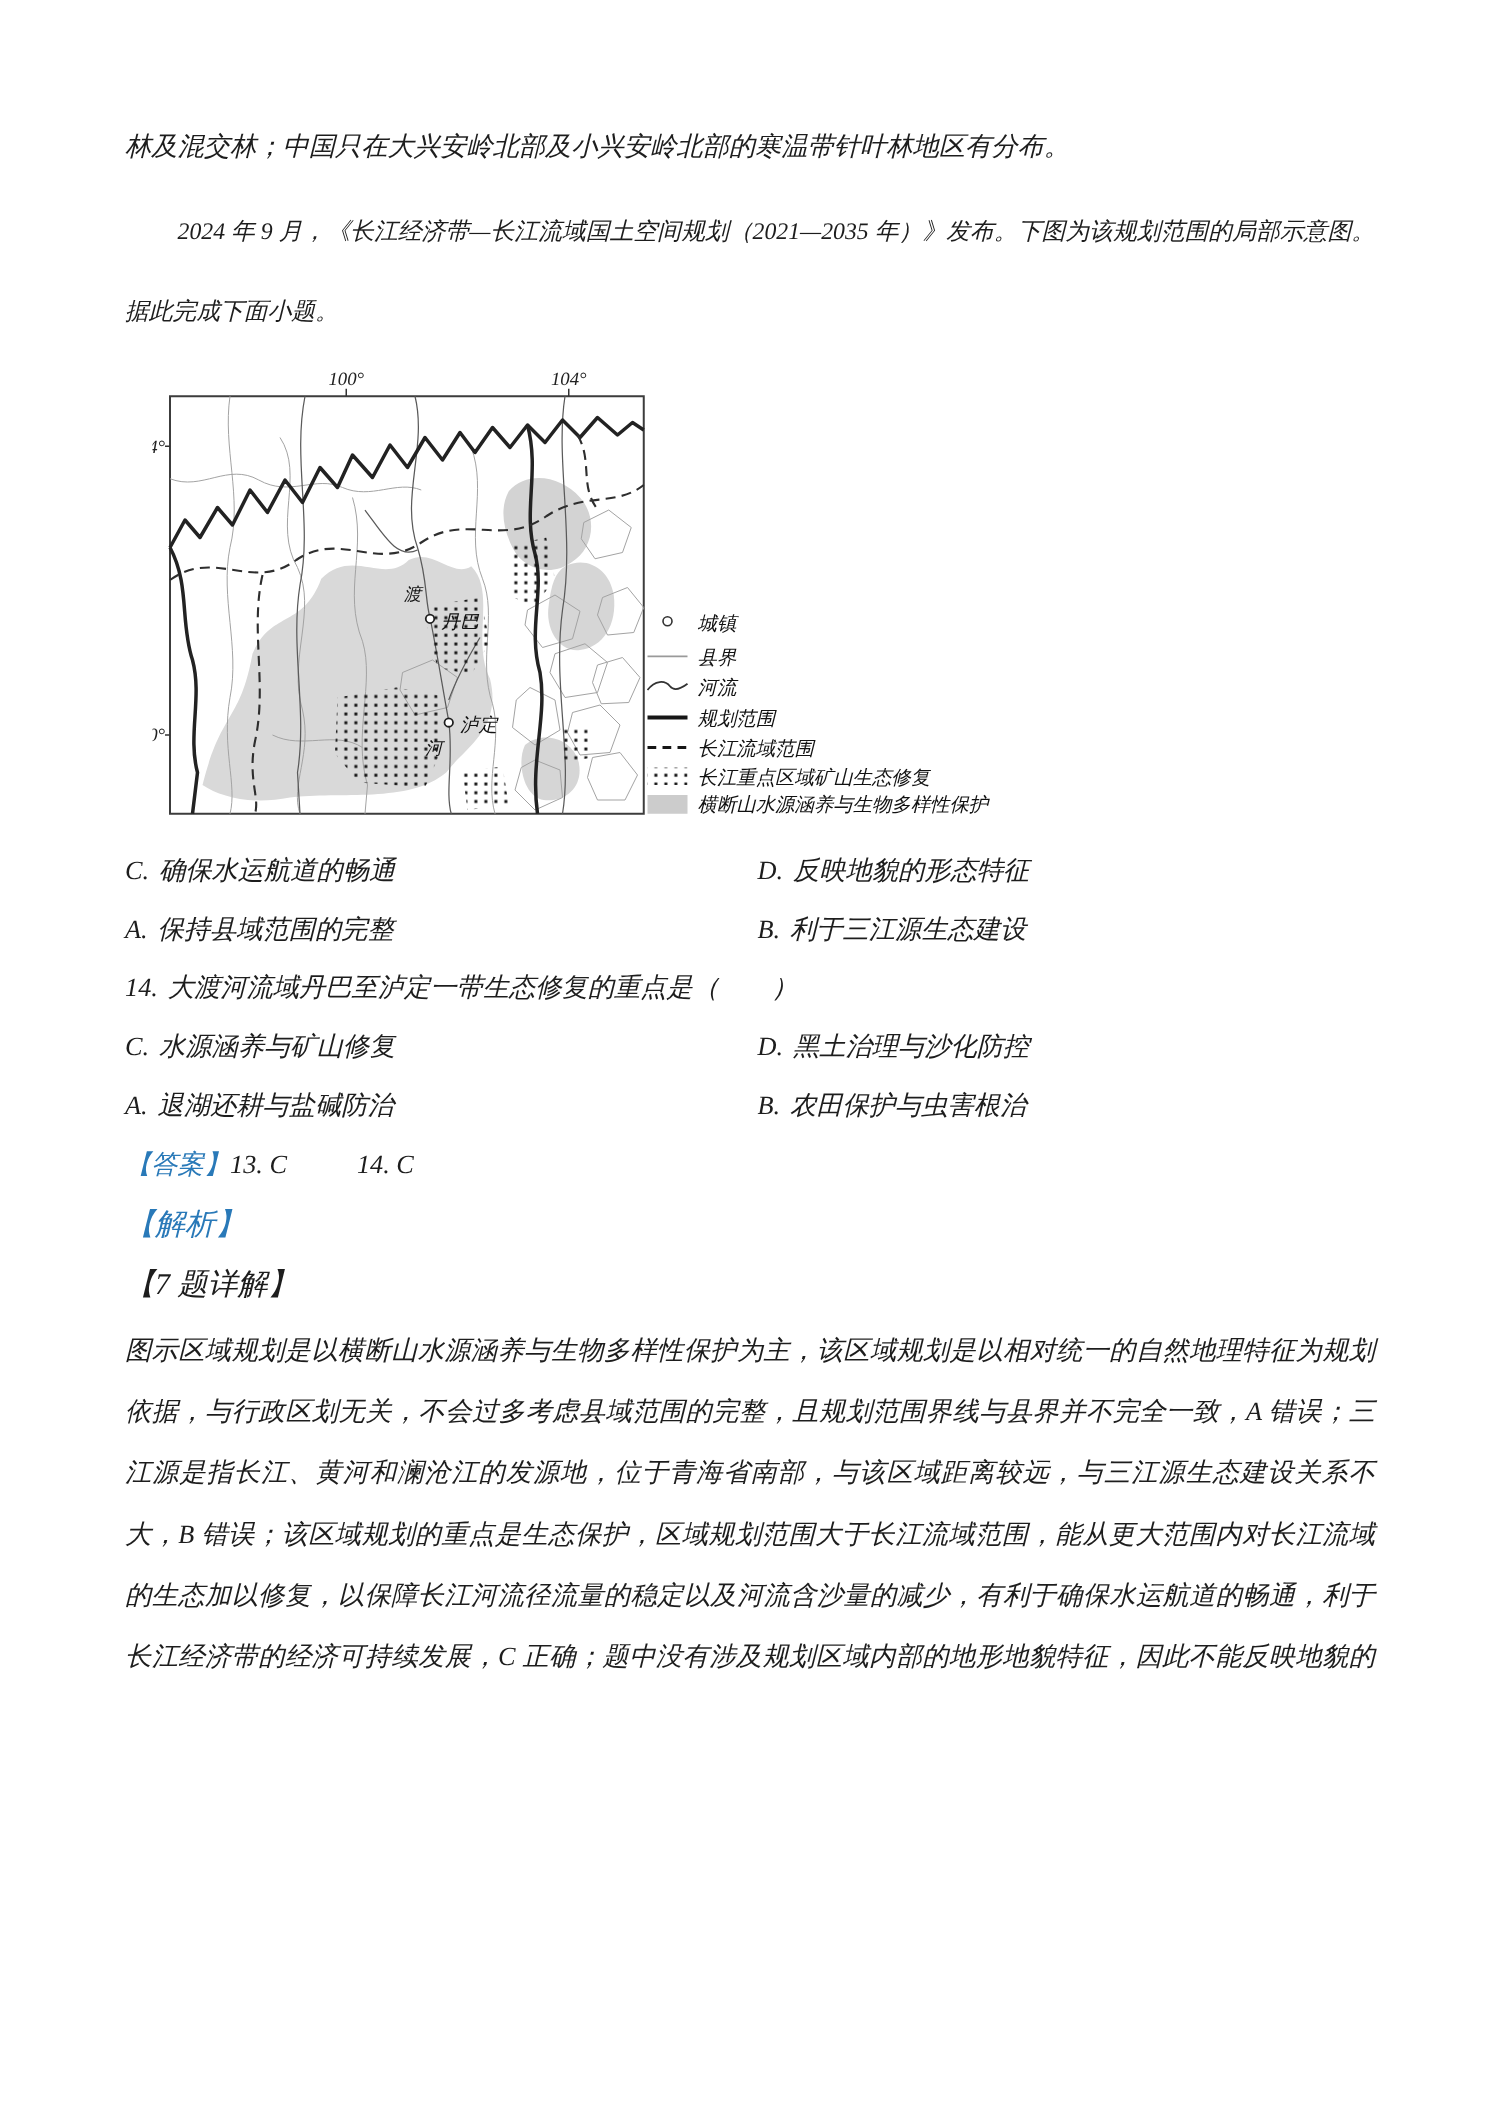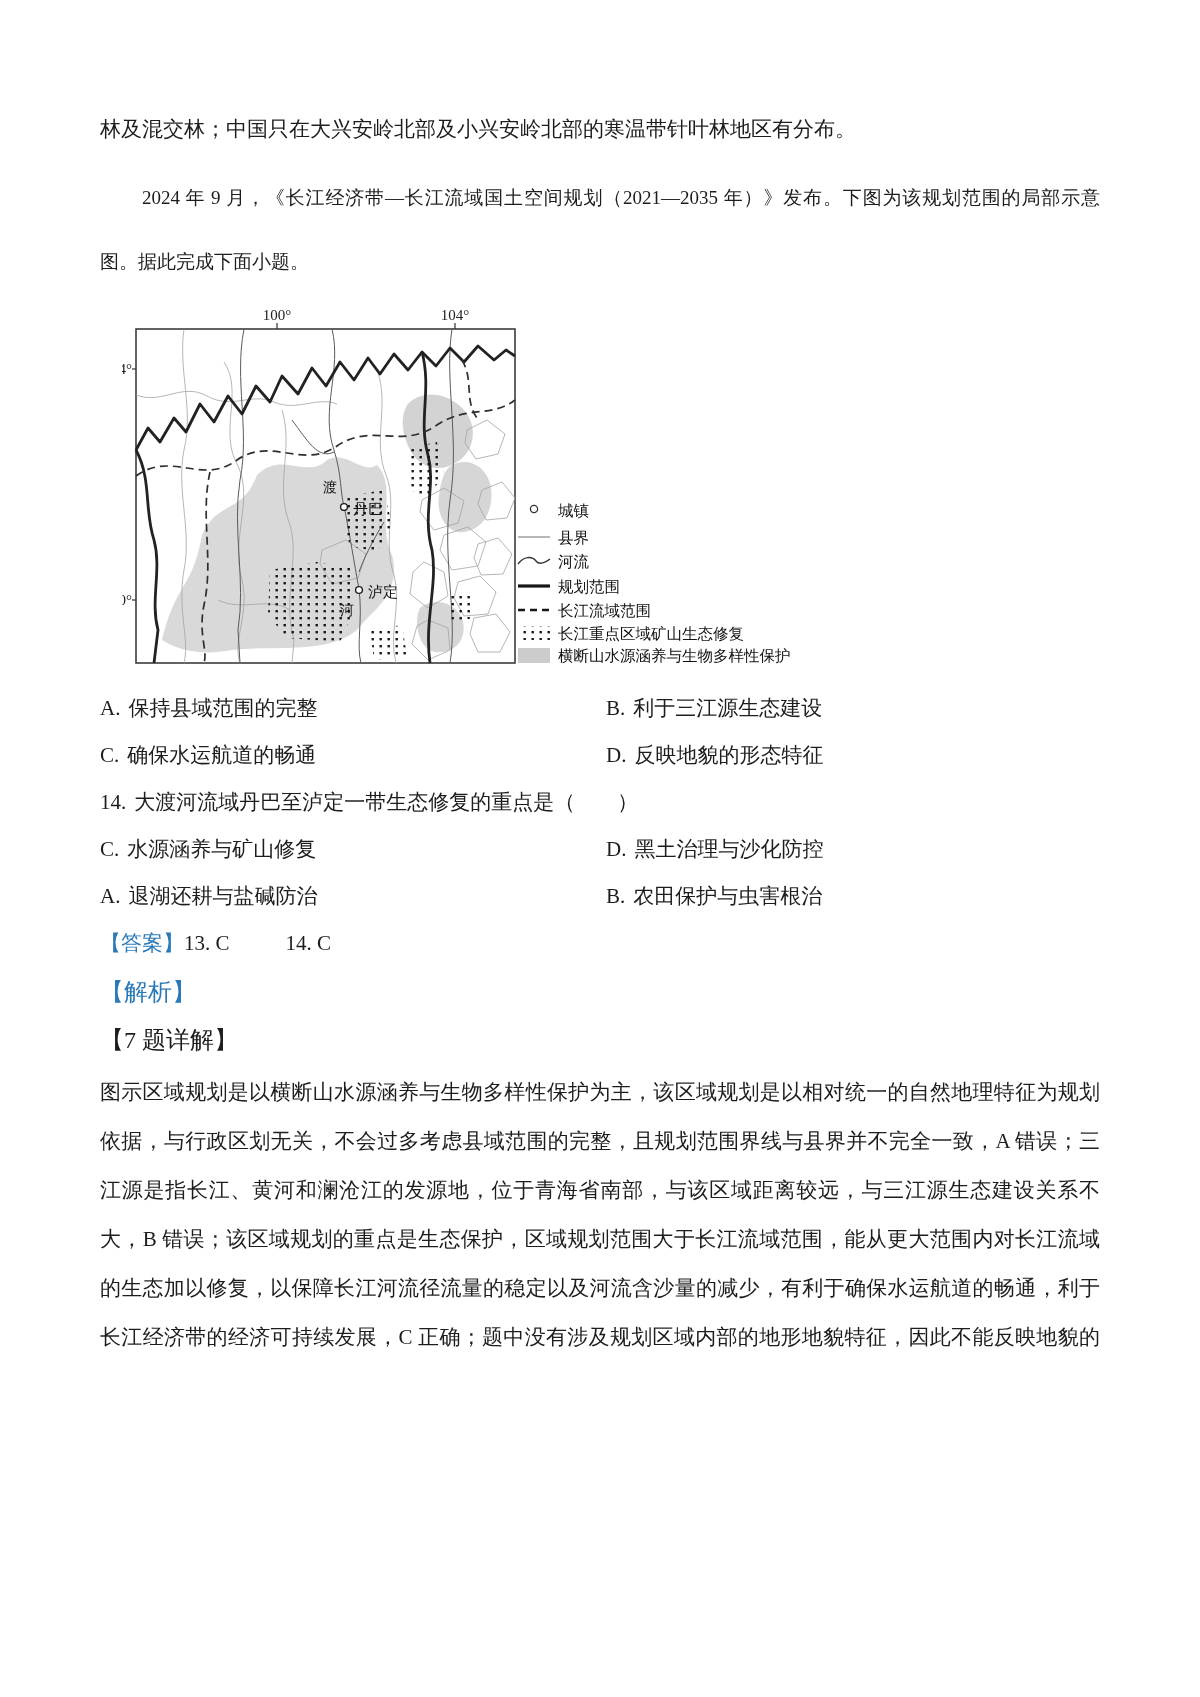--- a/index.html
+++ b/index.html
@@ -1,25 +1,26 @@
 <!DOCTYPE html>
 <html><head>
 <meta charset="utf-8">
 <style>
   html,body{margin:0;padding:0;background:#ffffff;}
   .page{
     position:relative;
     width:1200px;height:1354px;
-    margin:12px auto;
+    margin:0 auto;
     background:#ffffff;
     box-sizing:border-box;
     padding:92px 100px 0 100px;
     overflow:hidden;
     font-family:"Liberation Serif","DejaVu Serif",serif;
     color:#1d1d1d;
+    font-style:italic;
   }
   .body-line{font-size:21px;line-height:50px;margin:0;text-align:justify;}
   .intro{font-size:19px;line-height:64px;margin:12px 0 0 0;text-indent:42px;text-align:justify;}
   .map-fig{position:relative;width:690px;height:375px;margin:6px 0 0 22px;}
   .qblock{margin-top:10px;}
   .qrow{font-size:21px;line-height:47px;white-space:nowrap;}
   .optrow{font-size:21px;line-height:47px;display:flex;}
   .optrow .opt-a{width:506px;flex:0 0 506px;}
   .qnum{margin-right:8px;}
   .okey{margin-right:8px;}
@@ -145,26 +146,26 @@
         <text x="436" y="339" font-size="15.5" fill="#111">长江重点区域矿山生态修复</text>
 
         <rect x="396" y="348" width="32" height="15" fill="#cccccc"></rect>
         <text x="436" y="361" font-size="15.5" fill="#111">横断山水源涵养与生物多样性保护</text>
       </g>
     </svg>
   </div>
 
   <div class="qblock">
     <div class="optrow">
+      <span class="opt-a"><span class="okey">C.</span><span>确保水运航道的畅通</span></span>
+      <span><span class="okey">D.</span><span>反映地貌的形态特征</span></span>
+    </div>
+    <div class="optrow">
       <span class="opt-a"><span class="okey">A.</span><span>保持县域范围的完整</span></span>
       <span><span class="okey">B.</span><span>利于三江源生态建设</span></span>
-    </div>
-    <div class="optrow">
-      <span class="opt-a"><span class="okey">C.</span><span>确保水运航道的畅通</span></span>
-      <span><span class="okey">D.</span><span>反映地貌的形态特征</span></span>
     </div>
   </div>
 
   <div>
     <div class="qrow">
       <span class="qnum">14.</span><span>大渡河流域丹巴至泸定一带生态修复的重点是（　　）</span>
     </div>
     <div class="optrow">
       <span class="opt-a"><span class="okey">C.</span><span>水源涵养与矿山修复</span></span>
       <span><span class="okey">D.</span><span>黑土治理与沙化防控</span></span>

